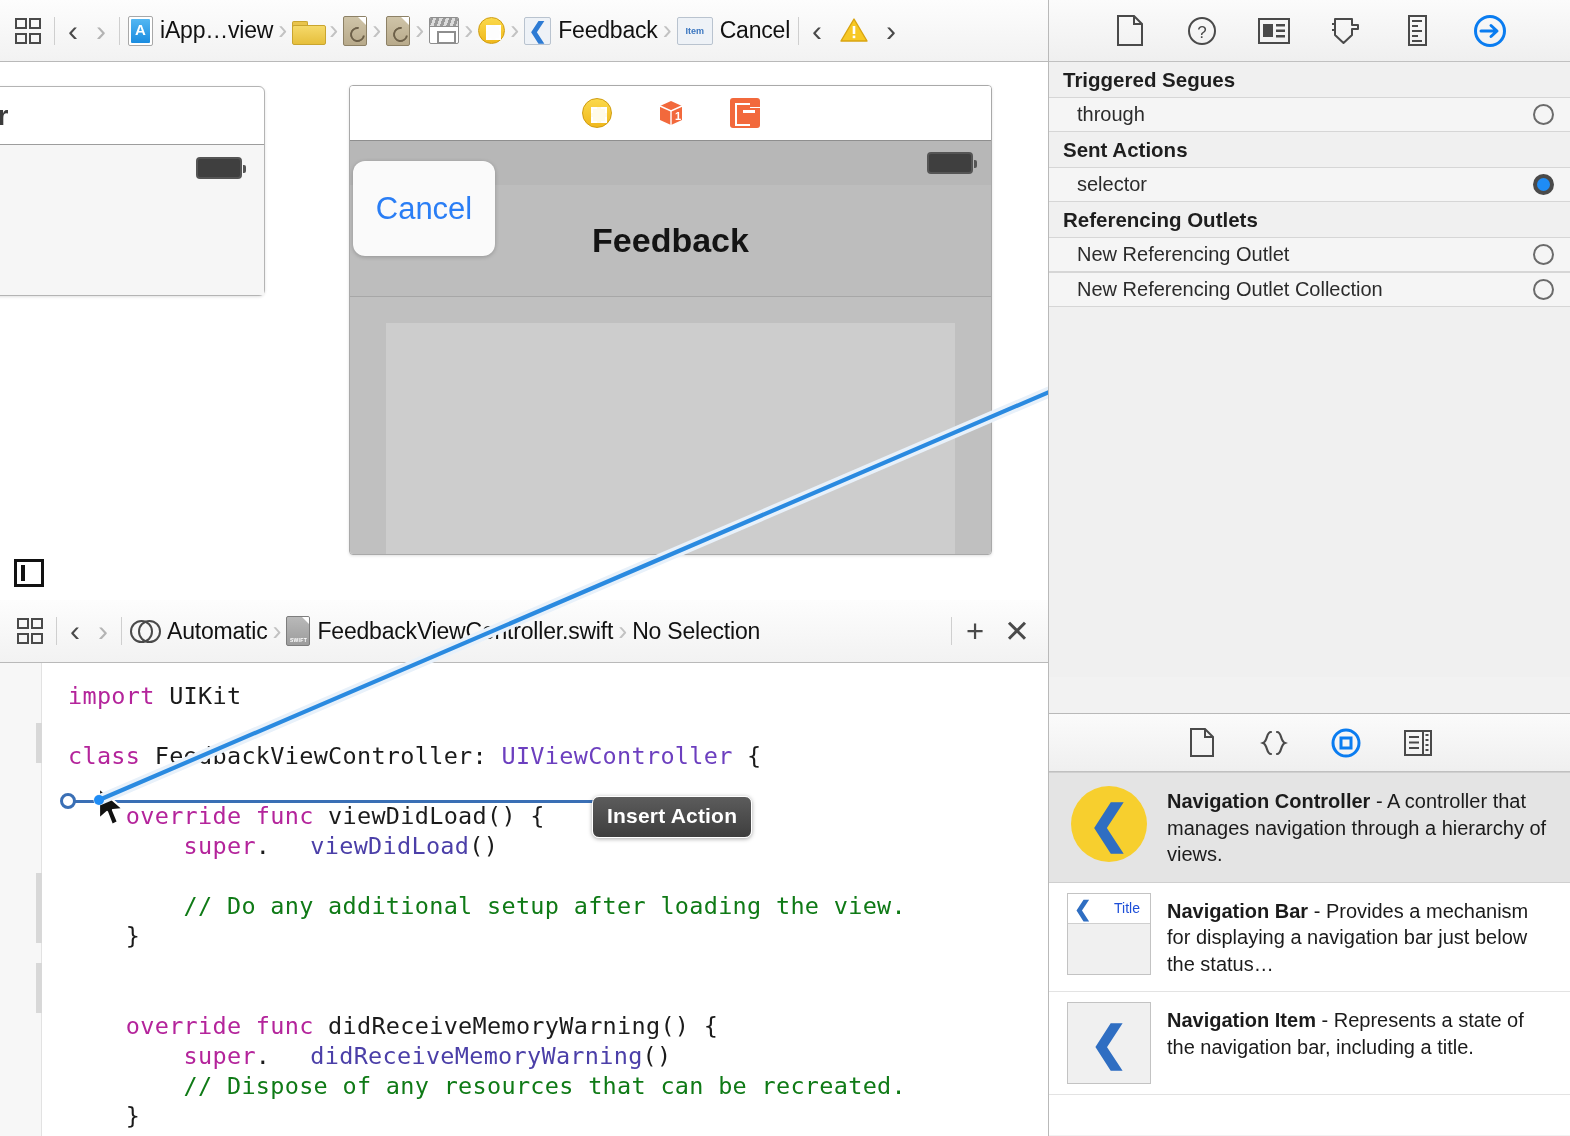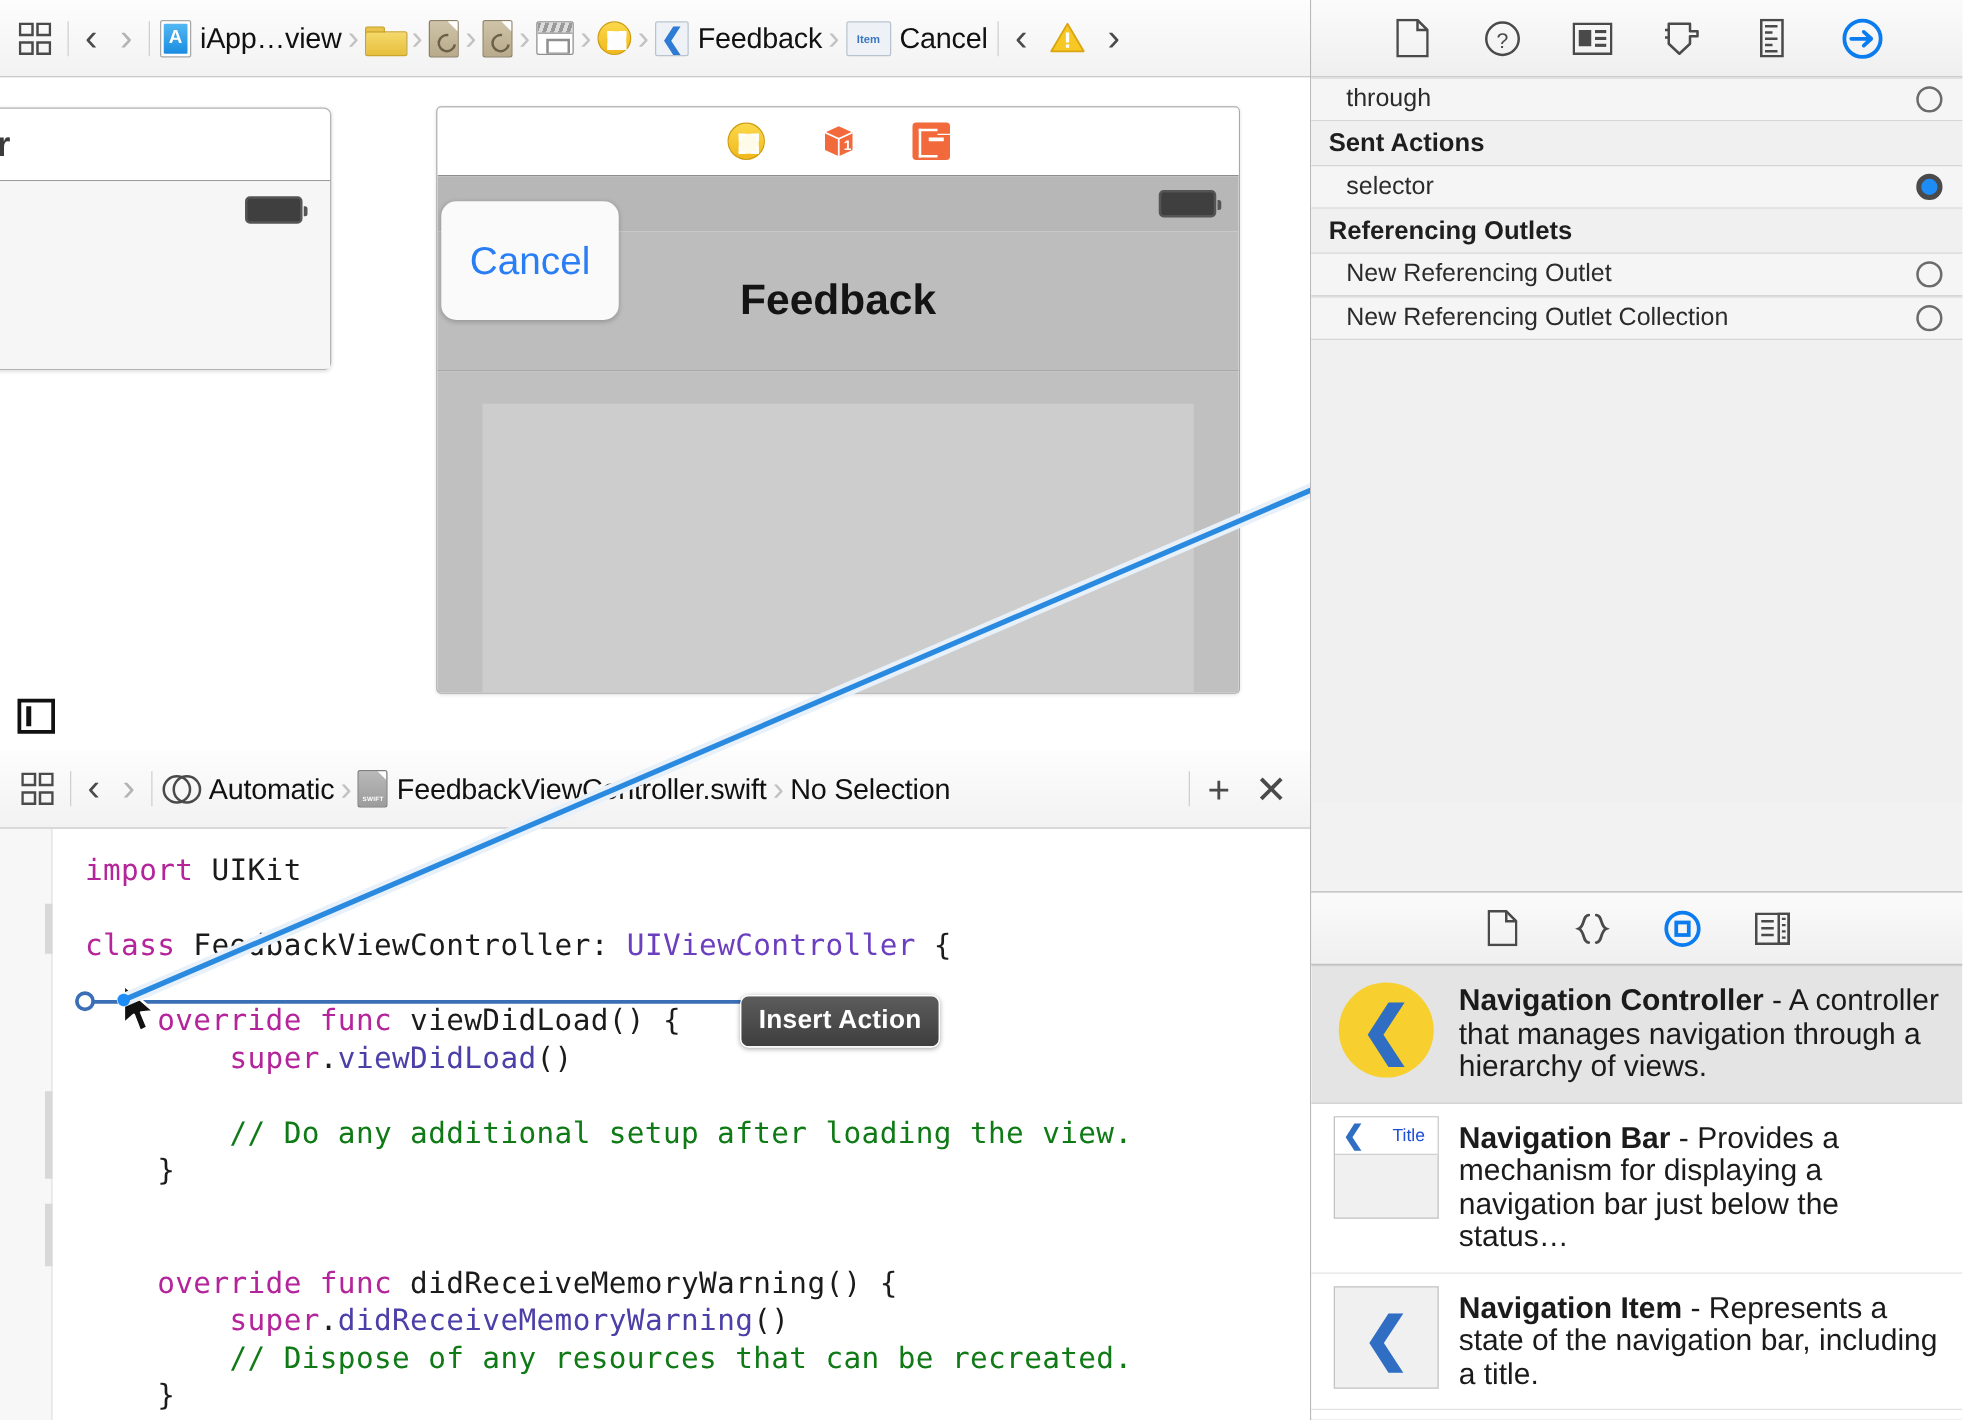--- a/index.html
+++ b/index.html
@@ -194,21 +194,21 @@
     position:absolute; left:42px; top:0; right:0; bottom:0;
     padding:18px 0 0 26px;
     font-family:"DejaVu Sans Mono","Liberation Mono",monospace;
     font-size:23.5px; line-height:30px; white-space:pre; color:#1b1b1b;
     letter-spacing:.3px;
   }
   .kw  { color:#b4249b; }
   .typ { color:#6c3fbf; }
   .cmt { color:#0f7a16; }
   .fn  { color:#1b1b1b; }
-  .mem { color:#4b3fa8; }
+  .mem { color:#4b3fa8;margin-left:40px; }
 
   .action-gutter-line{
     position:absolute;left:64px;top:800px;width:680px;height:3px;background:#3a6fb5;
   }
   .action-gutter-dot{
     position:absolute;left:60px;top:793px;width:16px;height:16px;border-radius:50%;
     border:3px solid #3a6fb5;background:#fff;
   }
   .tooltip {
     position:absolute;left:592px;top:796px;
@@ -276,21 +276,21 @@
   .thumb-circle .bc{color:#2f6ec2;font-size:50px;font-weight:bold;line-height:1;
     font-family:"Liberation Sans",sans-serif;}
   .thumb-navbar{width:84px;height:82px;border:1px solid #c3c3c3;background:#f0f0f0;}
   .thumb-navbar .tb{height:30px;background:#fff;border-bottom:1px solid #cfcfcf;
     display:flex;align-items:center;padding:0 6px;justify-content:space-between;}
   .thumb-navbar .tb .bc{color:#2f6ec2;font-size:21px;font-weight:bold;line-height:1;}
   .thumb-navbar .tb .tt{color:#1d4ed8;font-size:14px;padding-right:4px;}
   .thumb-navitem{width:84px;height:82px;border:1px solid #c3c3c3;background:#f0f0f0;
     display:flex;align-items:center;justify-content:center;}
   .thumb-navitem .bc{color:#2f6ec2;font-size:46px;font-weight:bold;line-height:1;}
-  .lib-text { font-size:24px; line-height:26.5px; color:#1b1b1b; padding-top:1px;}
+  .lib-text { font-size:20px; line-height:26.5px; color:#1b1b1b; padding-top:1px;}
   .lib-text b { font-weight:bold; }
 </style>
 </head>
 <body>
 
 <div id="root">
 
   <div id="left-col">
 
     <div id="ib-jumpbar">
@@ -525,20 +525,21 @@
       </div>
       <div class="insp-ico">
         <svg width="34" height="34" viewBox="0 0 34 34">
           <circle cx="17" cy="17" r="14.5" fill="none" stroke="#0a7cf0" stroke-width="3"></circle>
           <path d="M8 17 H23 M18 11.5 L24 17 L18 22.5" fill="none" stroke="#0a7cf0" stroke-width="3" stroke-linecap="round" stroke-linejoin="round"></path>
         </svg>
       </div>
     </div>
 
     <div id="insp-body">
+      <div class="insp-section-head">Triggered Segues</div>
       <div class="insp-row">
         <span>through</span>
         <span class="conn-well"></span>
       </div>
 
       <div class="insp-section-head">Sent Actions</div>
       <div class="insp-row">
         <span>selector</span>
         <span class="conn-well filled"></span>
       </div>

